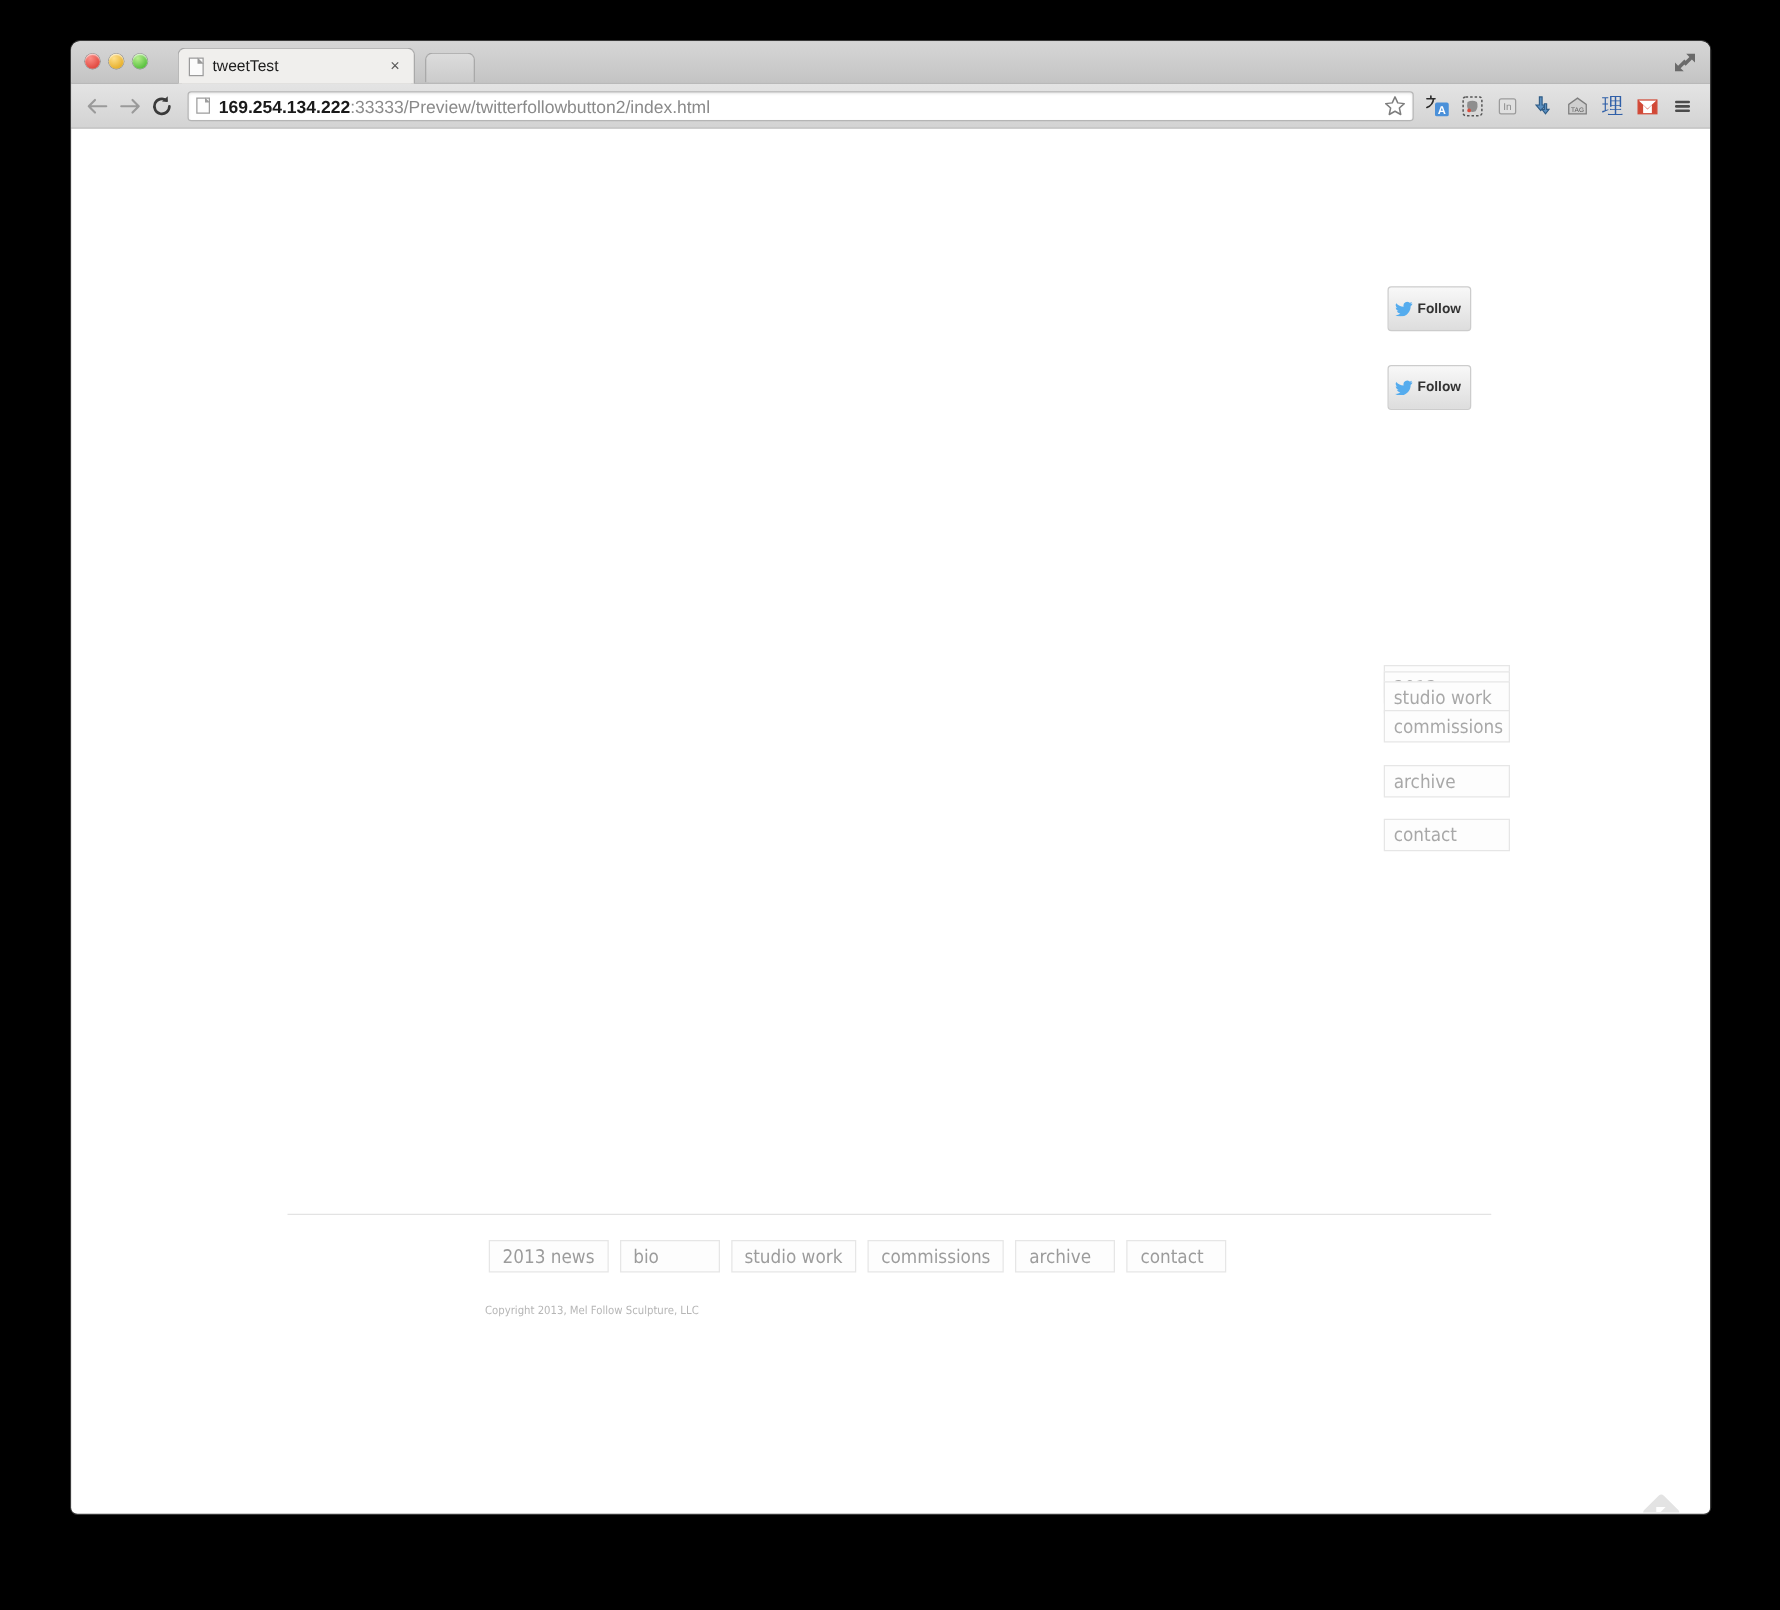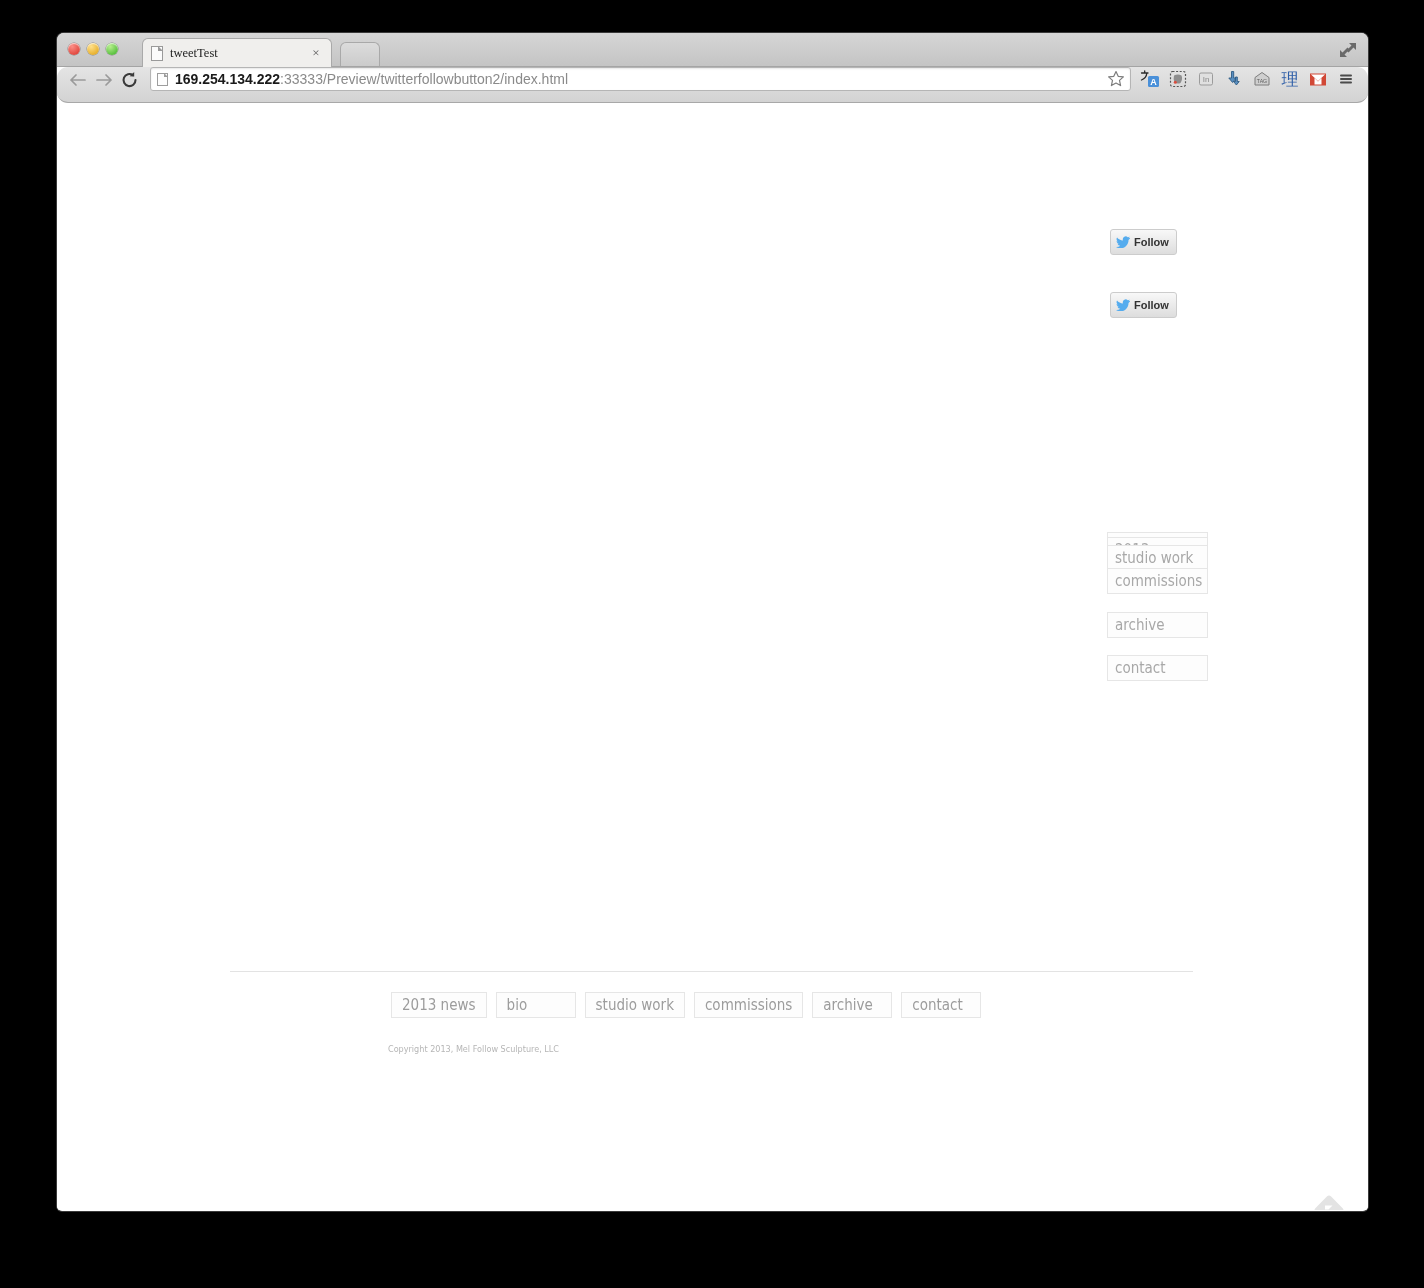--- a/index.html
+++ b/index.html
@@ -42,21 +42,20 @@
 
   #tab-active {
     position: absolute; left: 85px; top: 5px;
     width: 190px; height: 29px;
     background: #f0efed;
     border: 1px solid #a9a9a9;
     border-bottom: none;
     border-radius: 6px 6px 0 0;
     display: flex; align-items: center;
     padding: 0 8px;
-    font-family: Liberation Serif, serif;
   }
   .tab-favicon {
     width: 12px; height: 15px; margin-right: 7px; flex: 0 0 auto;
     background: #fbfbfb;
     border: 1px solid #9a9a9a;
     position: relative;
   }
   .tab-favicon:after {
     content: ""; position: absolute; right: -1px; top: -1px;
     border-width: 0 5px 5px 0; border-style: solid;
@@ -81,23 +80,22 @@
   #window-maximize {
     position: absolute; right: 10px; top: 8px;
     width: 20px; height: 18px; cursor: pointer;
   }
 
   
   #toolbar {
     height: 36px;
     background: linear-gradient(to bottom, #e4e4e4 0%, #d3d3d3 100%);
     border-bottom: 1px solid #a8a8a8;
-    display: flex; align-items: flex-start;
+    display: flex; align-items: center;
     padding: 0 10px 0 8px;
-    border-radius: 11px;
   }
   .navbtn {
     width: 26px; height: 26px; flex: 0 0 auto;
     display: flex; align-items: center; justify-content: center;
     cursor: pointer;
   }
   #omnibox {
     flex: 1; height: 24px; margin: 0 7px 0 7px;
     background: #ffffff;
     border: 1px solid #b5b5b5;
@@ -145,21 +143,21 @@
   #site-title .slash { color: #9b9b9b; font-weight: 700; }
   #site-subtitle {
     font-size: 13px; color: #7d7d7d; margin-top: 4px;
     font-family: "DejaVu Sans Condensed", "Liberation Sans", sans-serif;
   }
 
   
   .tw-follow {
     position: absolute;
     display: inline-flex; align-items: center;
-    height: 26px; padding: 0 7px 0 5px;
+    height: 36px; padding: 0 7px 0 5px;
     background: linear-gradient(to bottom, #f8f8f8 0%, #dddddd 100%);
     border: 1px solid #ccc; border-radius: 3px;
     font-size: 11px; font-weight: bold; color: #333;
     cursor: pointer;
   }
   .tw-bird { width: 14px; height: 12px; margin-right: 4px; flex: 0 0 auto; }
   #tw-follow-1 { left: 1053px; top: 126px; }
   #tw-follow-2 { left: 1053px; top: 189px; }
 
   

